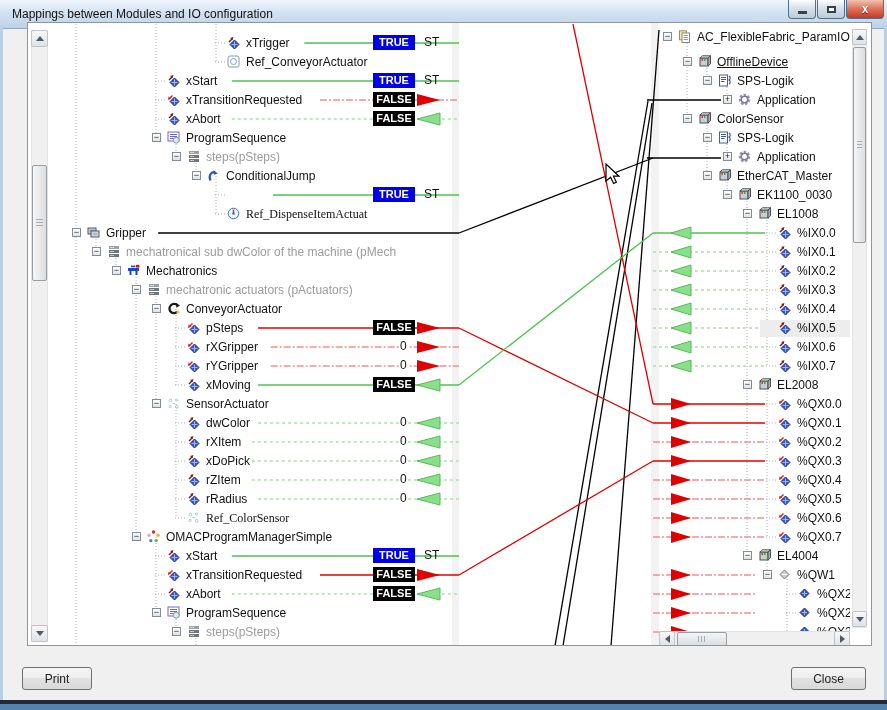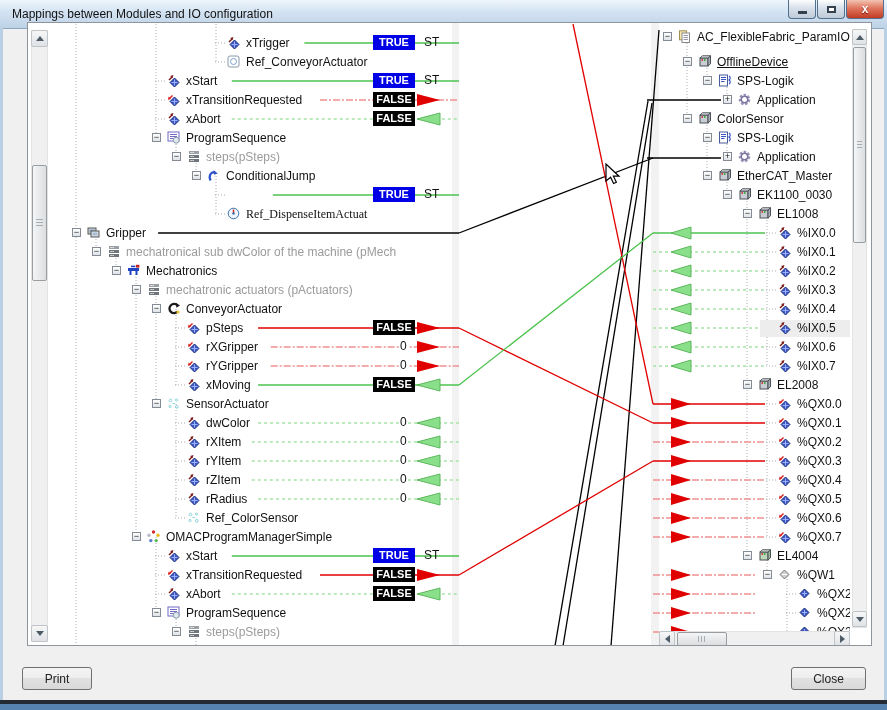--- a/index.html
+++ b/index.html
@@ -471,21 +471,21 @@
       </div>
       <span class="val" style="left: 371px; top: 411px;">0</span>
       <div class="trow" style="left: -21px; top: 429px; width: 446px;">
         <span class="icon" style="left: 180px;"><svg width="13" height="13">
             <polygon points="7.5,4 12,8.5 7.5,13 3,8.5" fill="#3a57c8" stroke="#20307a"></polygon>
             <line x1="4.5" y1="8.5" x2="10.5" y2="8.5" stroke="#9fb2ff"></line>
             <line x1="7.5" y1="5.5" x2="7.5" y2="11.5" stroke="#9fb2ff"></line>
             <path d="M2,6 L5.5,2.5" stroke="#7a1818" stroke-width="1.5"></path>
             <polygon points="6.5,1 3.2,2 5.3,4.2" fill="#7a1818"></polygon>
           </svg></span>
-        <span class="titem" style="left: 199px;">rYItem</span>
+        <span class="titem" style="left: 199px;">xDoPick</span>
       </div>
       <span class="val" style="left: 371px; top: 430px;">0</span>
       <div class="trow" style="left: -21px; top: 448px; width: 446px;">
         <span class="icon" style="left: 180px;"><svg width="13" height="13">
             <polygon points="7.5,4 12,8.5 7.5,13 3,8.5" fill="#3a57c8" stroke="#20307a"></polygon>
             <line x1="4.5" y1="8.5" x2="10.5" y2="8.5" stroke="#9fb2ff"></line>
             <line x1="7.5" y1="5.5" x2="7.5" y2="11.5" stroke="#9fb2ff"></line>
             <path d="M2,6 L5.5,2.5" stroke="#7a1818" stroke-width="1.5"></path>
             <polygon points="6.5,1 3.2,2 5.3,4.2" fill="#7a1818"></polygon>
           </svg></span>
@@ -496,21 +496,21 @@
         <span class="icon" style="left: 180px;"><svg width="13" height="13">
             <polygon points="7.5,4 12,8.5 7.5,13 3,8.5" fill="#3a57c8" stroke="#20307a"></polygon>
             <line x1="4.5" y1="8.5" x2="10.5" y2="8.5" stroke="#9fb2ff"></line>
             <line x1="7.5" y1="5.5" x2="7.5" y2="11.5" stroke="#9fb2ff"></line>
             <path d="M2,6 L5.5,2.5" stroke="#7a1818" stroke-width="1.5"></path>
             <polygon points="6.5,1 3.2,2 5.3,4.2" fill="#7a1818"></polygon>
           </svg></span>
         <span class="titem" style="left: 199px;">rRadius</span>
       </div>
       <span class="val" style="left: 371px; top: 468px;">0</span>
-      <div class="trow" style="left: -21px; top: 486px; width: 446px;">
+      <div class="trow" style="left: -21px; top: 486px; width: 446px; font-family: Liberation Serif, serif;">
         <span class="icon" style="left: 180px;"><svg width="13" height="13">
             <g fill="none" stroke="#8fd4dc">
               <circle cx="3.5" cy="3.5" r="1.4"></circle>
               <circle cx="9.5" cy="3" r="1.1"></circle>
               <circle cx="3" cy="9.5" r="1.1"></circle>
               <circle cx="9.8" cy="9.8" r="1.4"></circle>
               <path d="M5.5,6.5 L8,6.5"></path>
             </g>
           </svg></span>
         <span class="titem" style="left: 199px;">Ref_ColorSensor</span>

